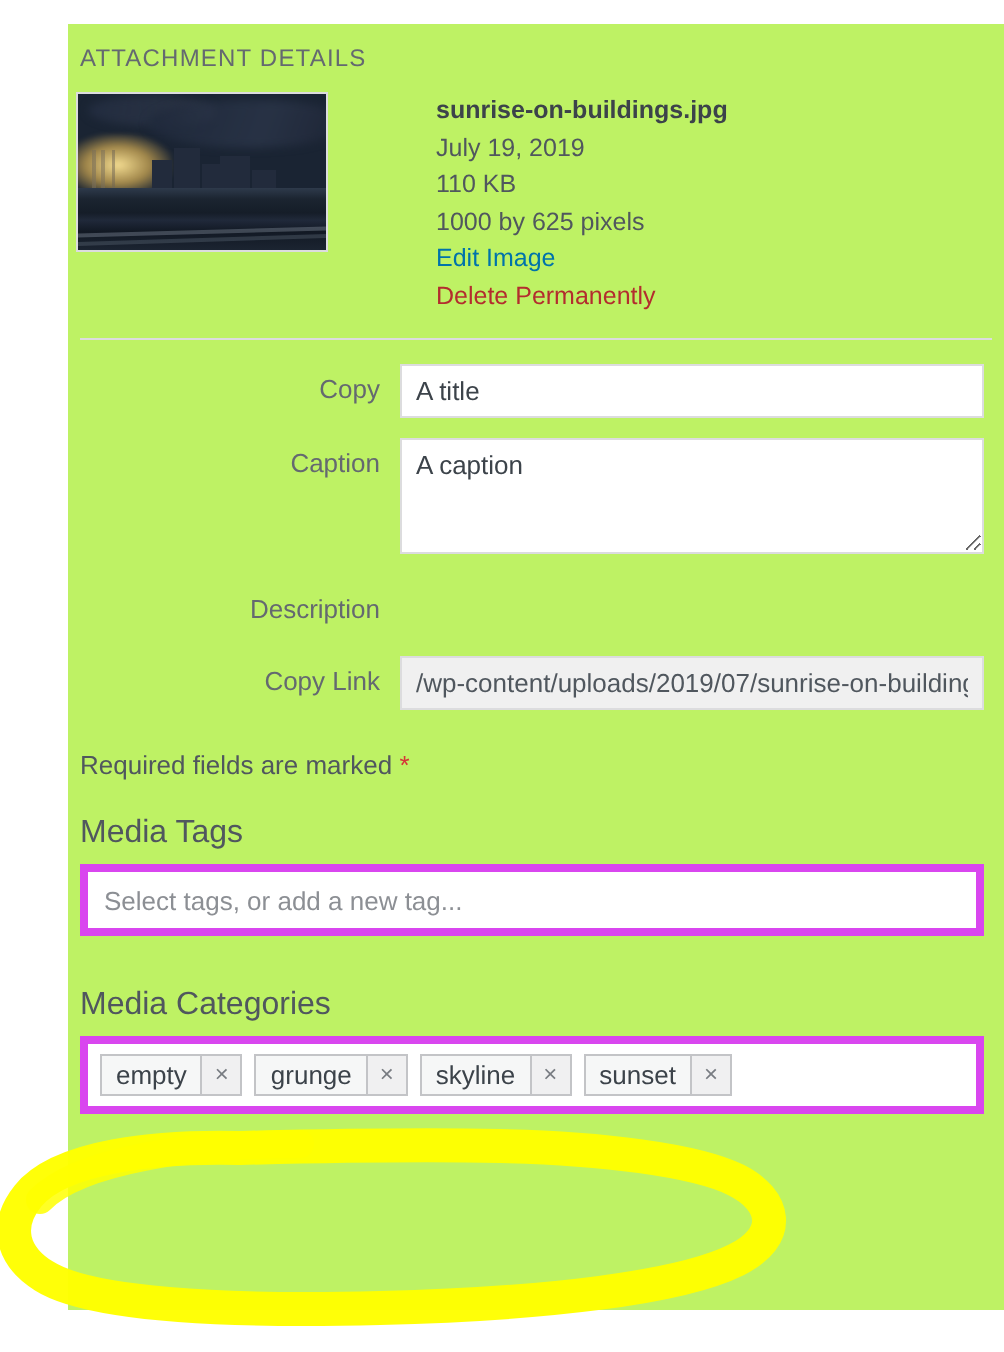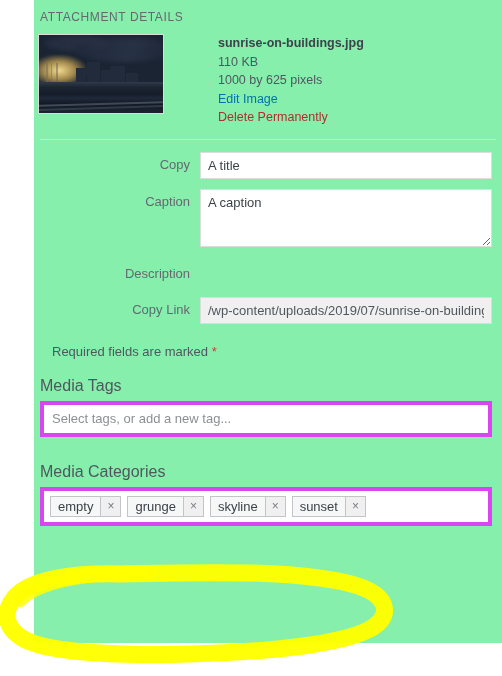--- a/index.html
+++ b/index.html
@@ -12,24 +12,24 @@
     background: #ffffff;
     font-family: "Liberation Sans", sans-serif;
     overflow: hidden;
     position: relative;
   }
 
   
   .attachment-panel {
     position: absolute;
     left: 34px;
-    top: 0;
+    top: 12px;
     width: 468px;
     height: 643px;
-    background: #86efac;
+    background: #bef264;
     box-sizing: border-box;
   }
 
   .panel-heading {
     font-size: 12px;
     letter-spacing: 0.6px;
     color: #646970;
     padding: 8px 0 0 6px;
     line-height: 18px;
   }
@@ -205,21 +205,21 @@
     text-decoration: underline;
   }
 
   
   .lower {
     padding: 6px 10px 0 6px;
   }
   .required-note {
     font-size: 13px;
     color: #50575e;
-    margin: 4px 0 18px 12px;
+    margin: 4px 0 18px 0;
   }
   .required-note .star { color: #d63638; }
 
   .tax-label {
     font-size: 16px;
     color: #50575e;
     margin-bottom: 6px;
   }
   .tax-box {
     border: 4px solid #d946ef;
@@ -297,20 +297,21 @@
           <i class="b6"></i>
       </div>
       <div class="ground">
         <div class="road1"></div>
         <div class="road2"></div>
       </div>
     </div>
 
     <div class="media-meta">
       <div class="fname">sunrise-on-buildings.jpg</div>
+      <div>July 19, 2019</div>
       <div>110 KB</div>
       <div>1000 by 625 pixels</div>
       <div><a class="link-blue">Edit Image</a></div>
       <div><a class="link-red">Delete Permanently</a></div>
     </div>
   </div>
 
   <div class="divider"></div>
 
   <div class="form-area">

